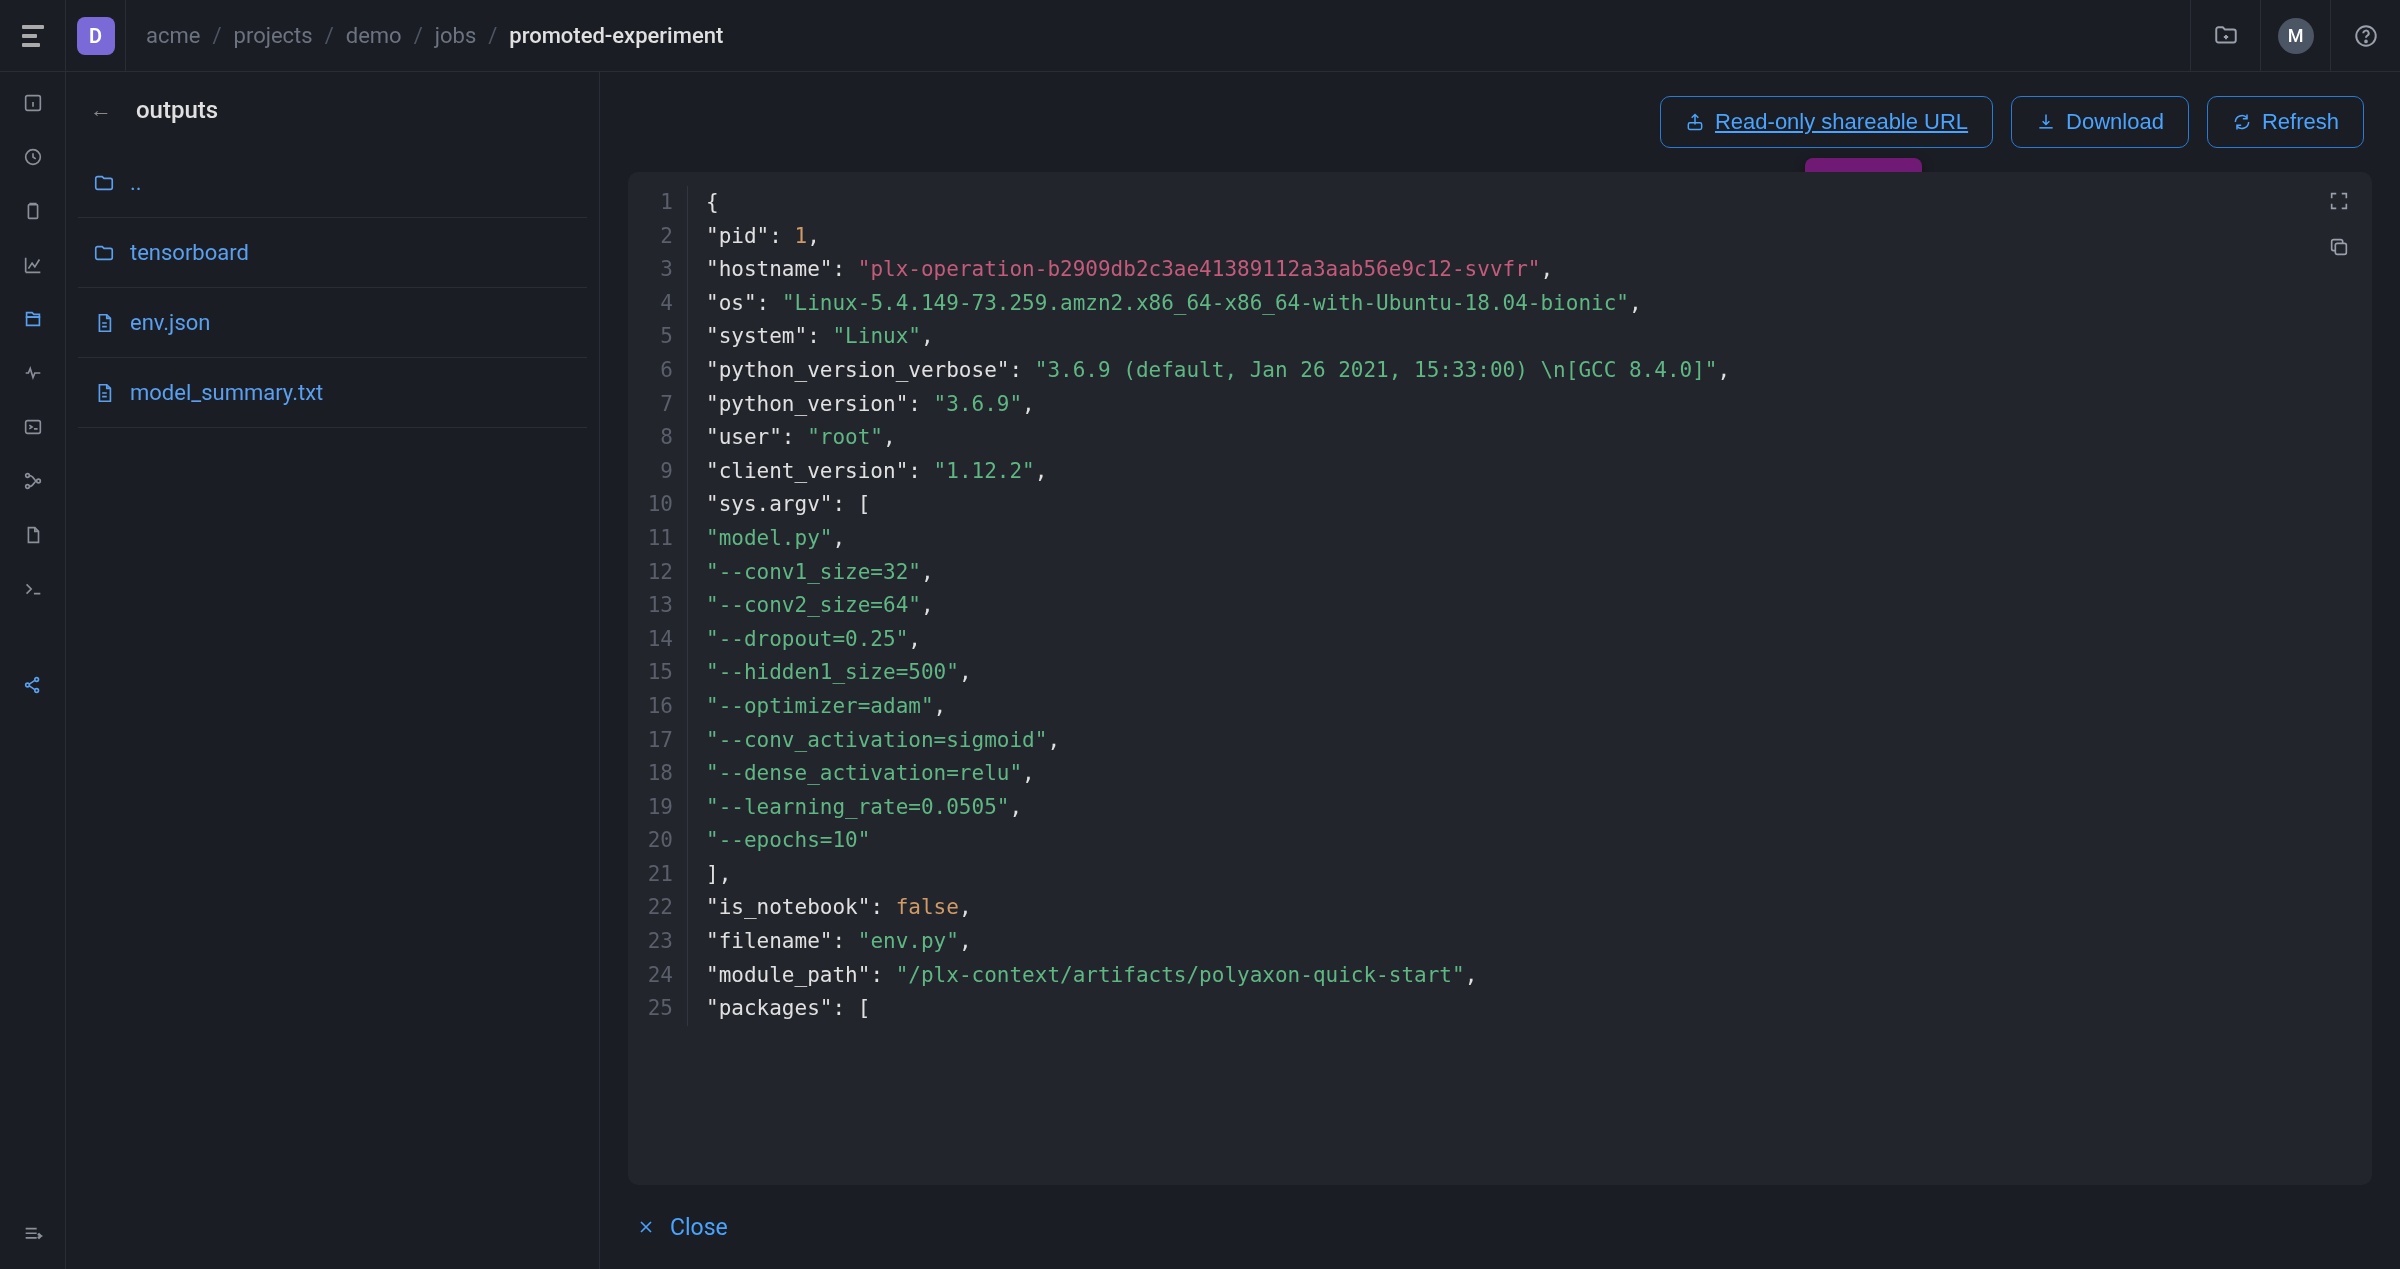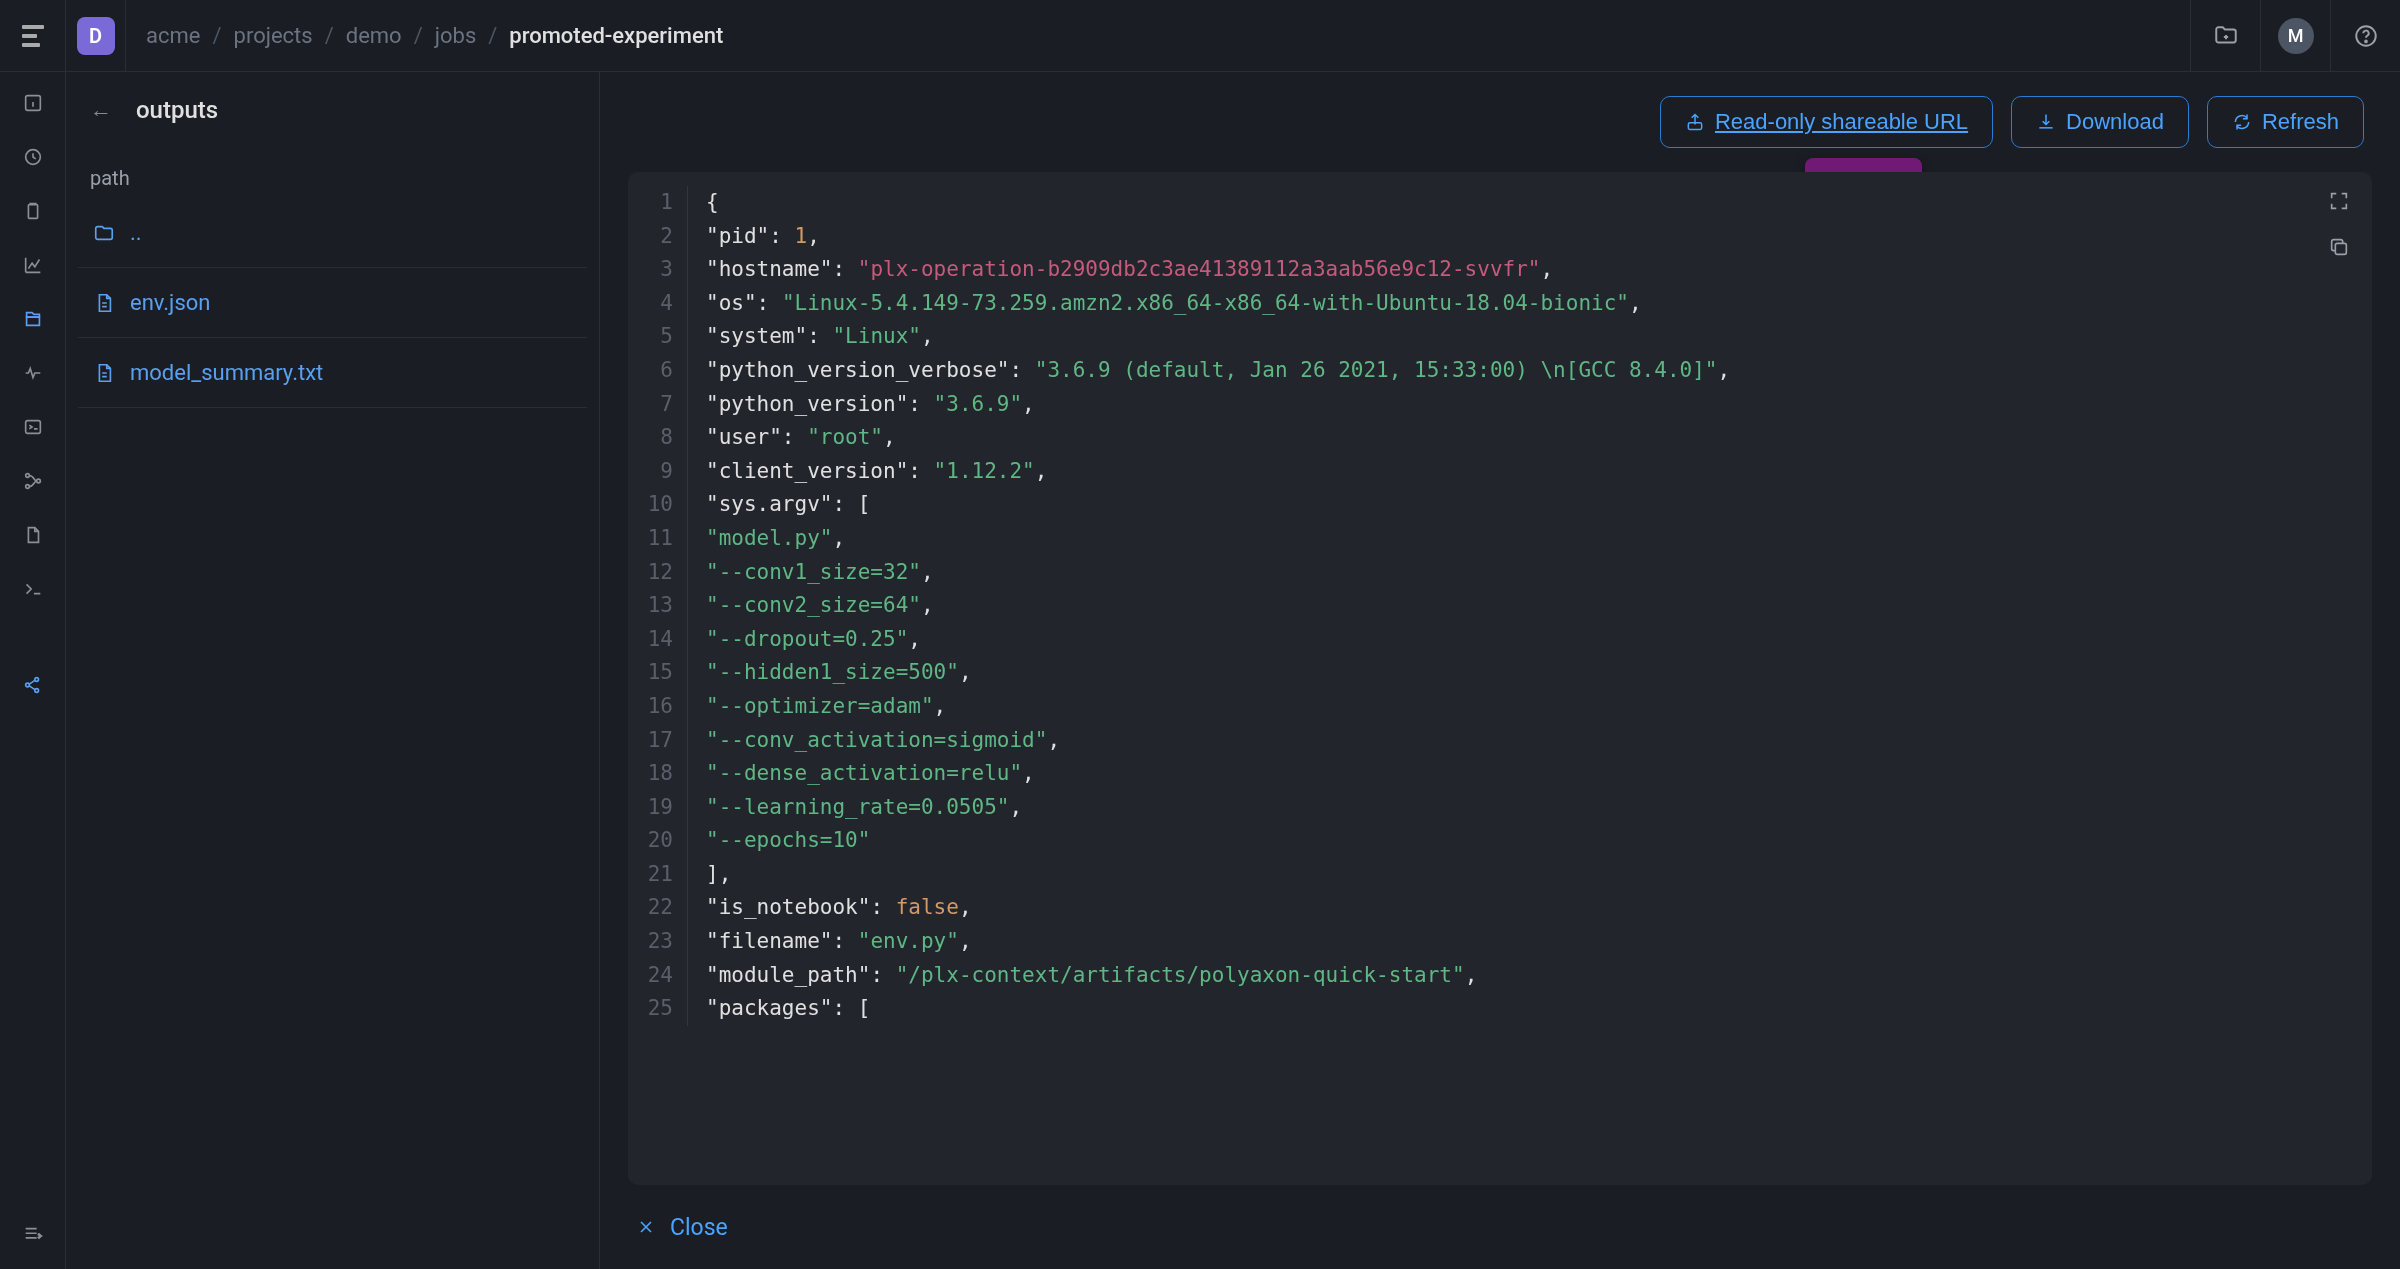--- a/index.html
+++ b/index.html
@@ -374,29 +374,36 @@
           <path d="M17 10l4 2-4 2"></path>
         </svg>
       </div>
   </div>
 
   <div class="tree-panel">
     <div class="tree-header">
       <span class="tree-header-back">←</span>
       <span class="tree-header-title">outputs</span>
     </div>
-    <div class="tree-col">path</div>
     <div class="tree-list" id="tree-list">
         <div class="tree-item">
           <span class="fi">
             <svg width="22" height="22" viewBox="0 0 24 24" fill="none" stroke="#5aa0f0" stroke-width="1.8">
               <path d="M3 7a2 2 0 0 1 2-2h5l2 2h7a2 2 0 0 1 2 2v8a2 2 0 0 1-2 2H5a2 2 0 0 1-2-2z"></path>
             </svg>
           </span>
           <span>..</span>
+        </div>
+        <div class="tree-item">
+          <span class="fi">
+            <svg width="22" height="22" viewBox="0 0 24 24" fill="none" stroke="#5aa0f0" stroke-width="1.8">
+              <path d="M3 7a2 2 0 0 1 2-2h5l2 2h7a2 2 0 0 1 2 2v8a2 2 0 0 1-2 2H5a2 2 0 0 1-2-2z"></path>
+            </svg>
+          </span>
+          <span>tensorboard</span>
         </div>
         <div class="tree-item">
           <span class="fi">
             <svg width="22" height="22" viewBox="0 0 24 24" fill="none" stroke="#5aa0f0" stroke-width="1.8">
               <path d="M7 3h8l4 4v14H7z"></path>
               <path d="M15 3v4h4"></path>
               <path d="M10 12h5M10 16h5"></path>
             </svg>
           </span>
           <span>env.json</span>

